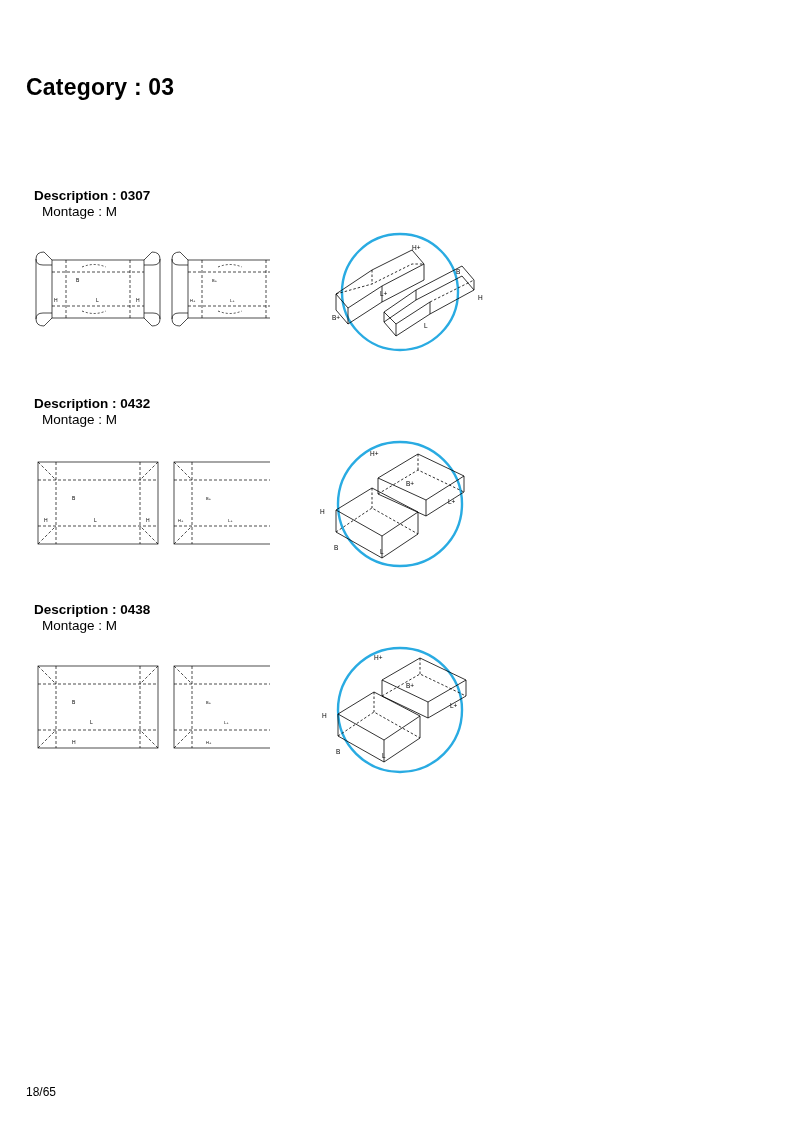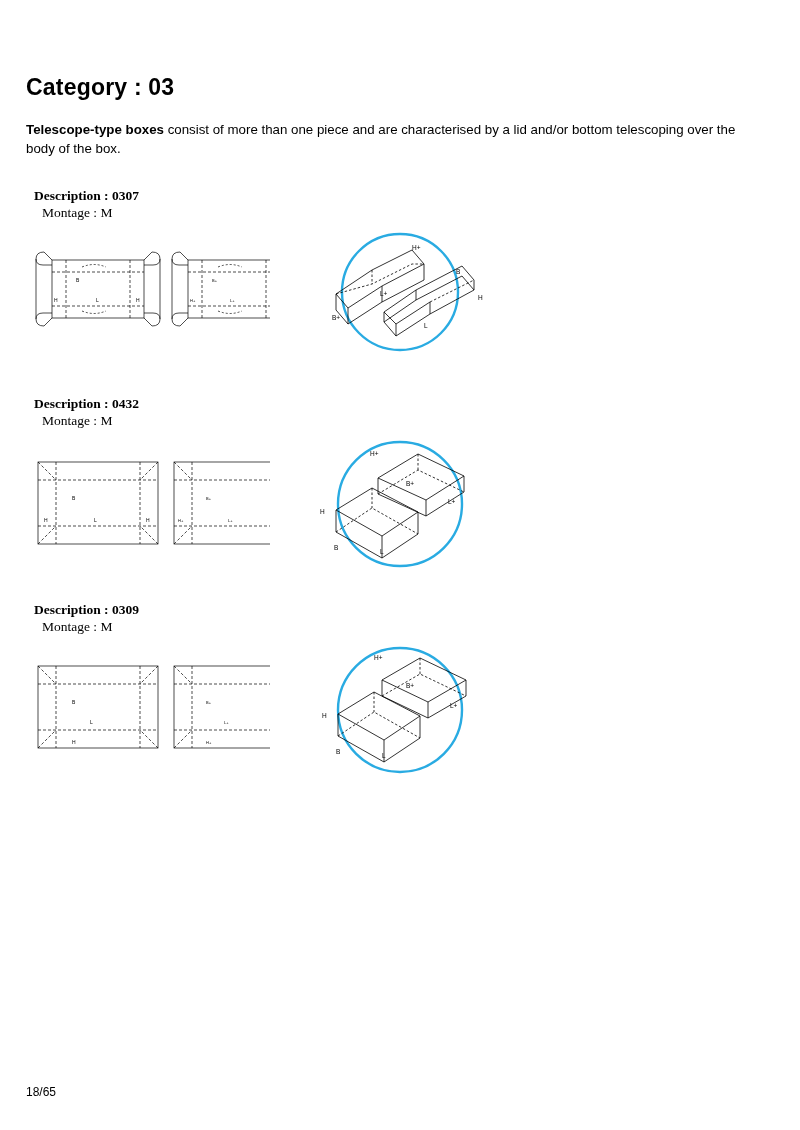--- a/index.html
+++ b/index.html
@@ -44,21 +44,20 @@
 
   .entry {
     position: absolute;
     left: 0;
     width: 800px;
   }
   .entry-head {
     position: absolute;
     left: 34px;
     top: 0;
-    font-family: Liberation Serif, serif;
   }
   .entry-desc {
     font-size: 13.5px;
     font-weight: bold;
     margin: 0;
     white-space: nowrap;
   }
   .entry-montage {
     font-size: 13.5px;
     font-weight: normal;
@@ -98,23 +97,20 @@
     fill: #000;
   }
 </style>
 </head>
 <body>
 
 <div class="page">
 
   <div class="page-title">Category : 03</div>
 
-  <div class="intro">
-    <b>Telescope-type boxes</b><span> consist of more than one piece and are characterised by a lid and/or bottom telescoping over the body of the box.</span>
-  </div>
 
   <div class="entry" style="top:188px;">
     <div class="entry-head">
       <p class="entry-desc">Description : 0307</p>
       <p class="entry-montage">Montage : M</p>
     </div>
 
     <div class="dieline-wrap" style="top:52px;">
       <svg width="240" height="110" viewBox="0 0 240 110">
         <g fill="none" stroke="#000" stroke-width="0.7">
@@ -270,21 +266,21 @@
         <text class="lbl-i" x="20" y="124">B</text>
         <text class="lbl-i" x="6" y="88">H</text>
         <text class="lbl-i" x="66" y="128">L</text>
         <text class="lbl-i" x="134" y="78">L+</text>
       </svg>
     </div>
   </div>
 
   <div class="entry" style="top:602px;">
     <div class="entry-head">
-      <p class="entry-desc">Description : 0309</p>
+      <p class="entry-desc">Description : 0438</p>
       <p class="entry-montage">Montage : M</p>
     </div>
 
     <div class="dieline-wrap" style="top:52px;">
       <svg width="240" height="110" viewBox="0 0 240 110">
         <g fill="none" stroke="#000" stroke-width="0.7">
           <rect x="8" y="12" width="120" height="82"></rect>
           <g stroke-dasharray="3,2">
             <path d="M8,30 L128,30"></path>
             <path d="M8,76 L128,76"></path>

